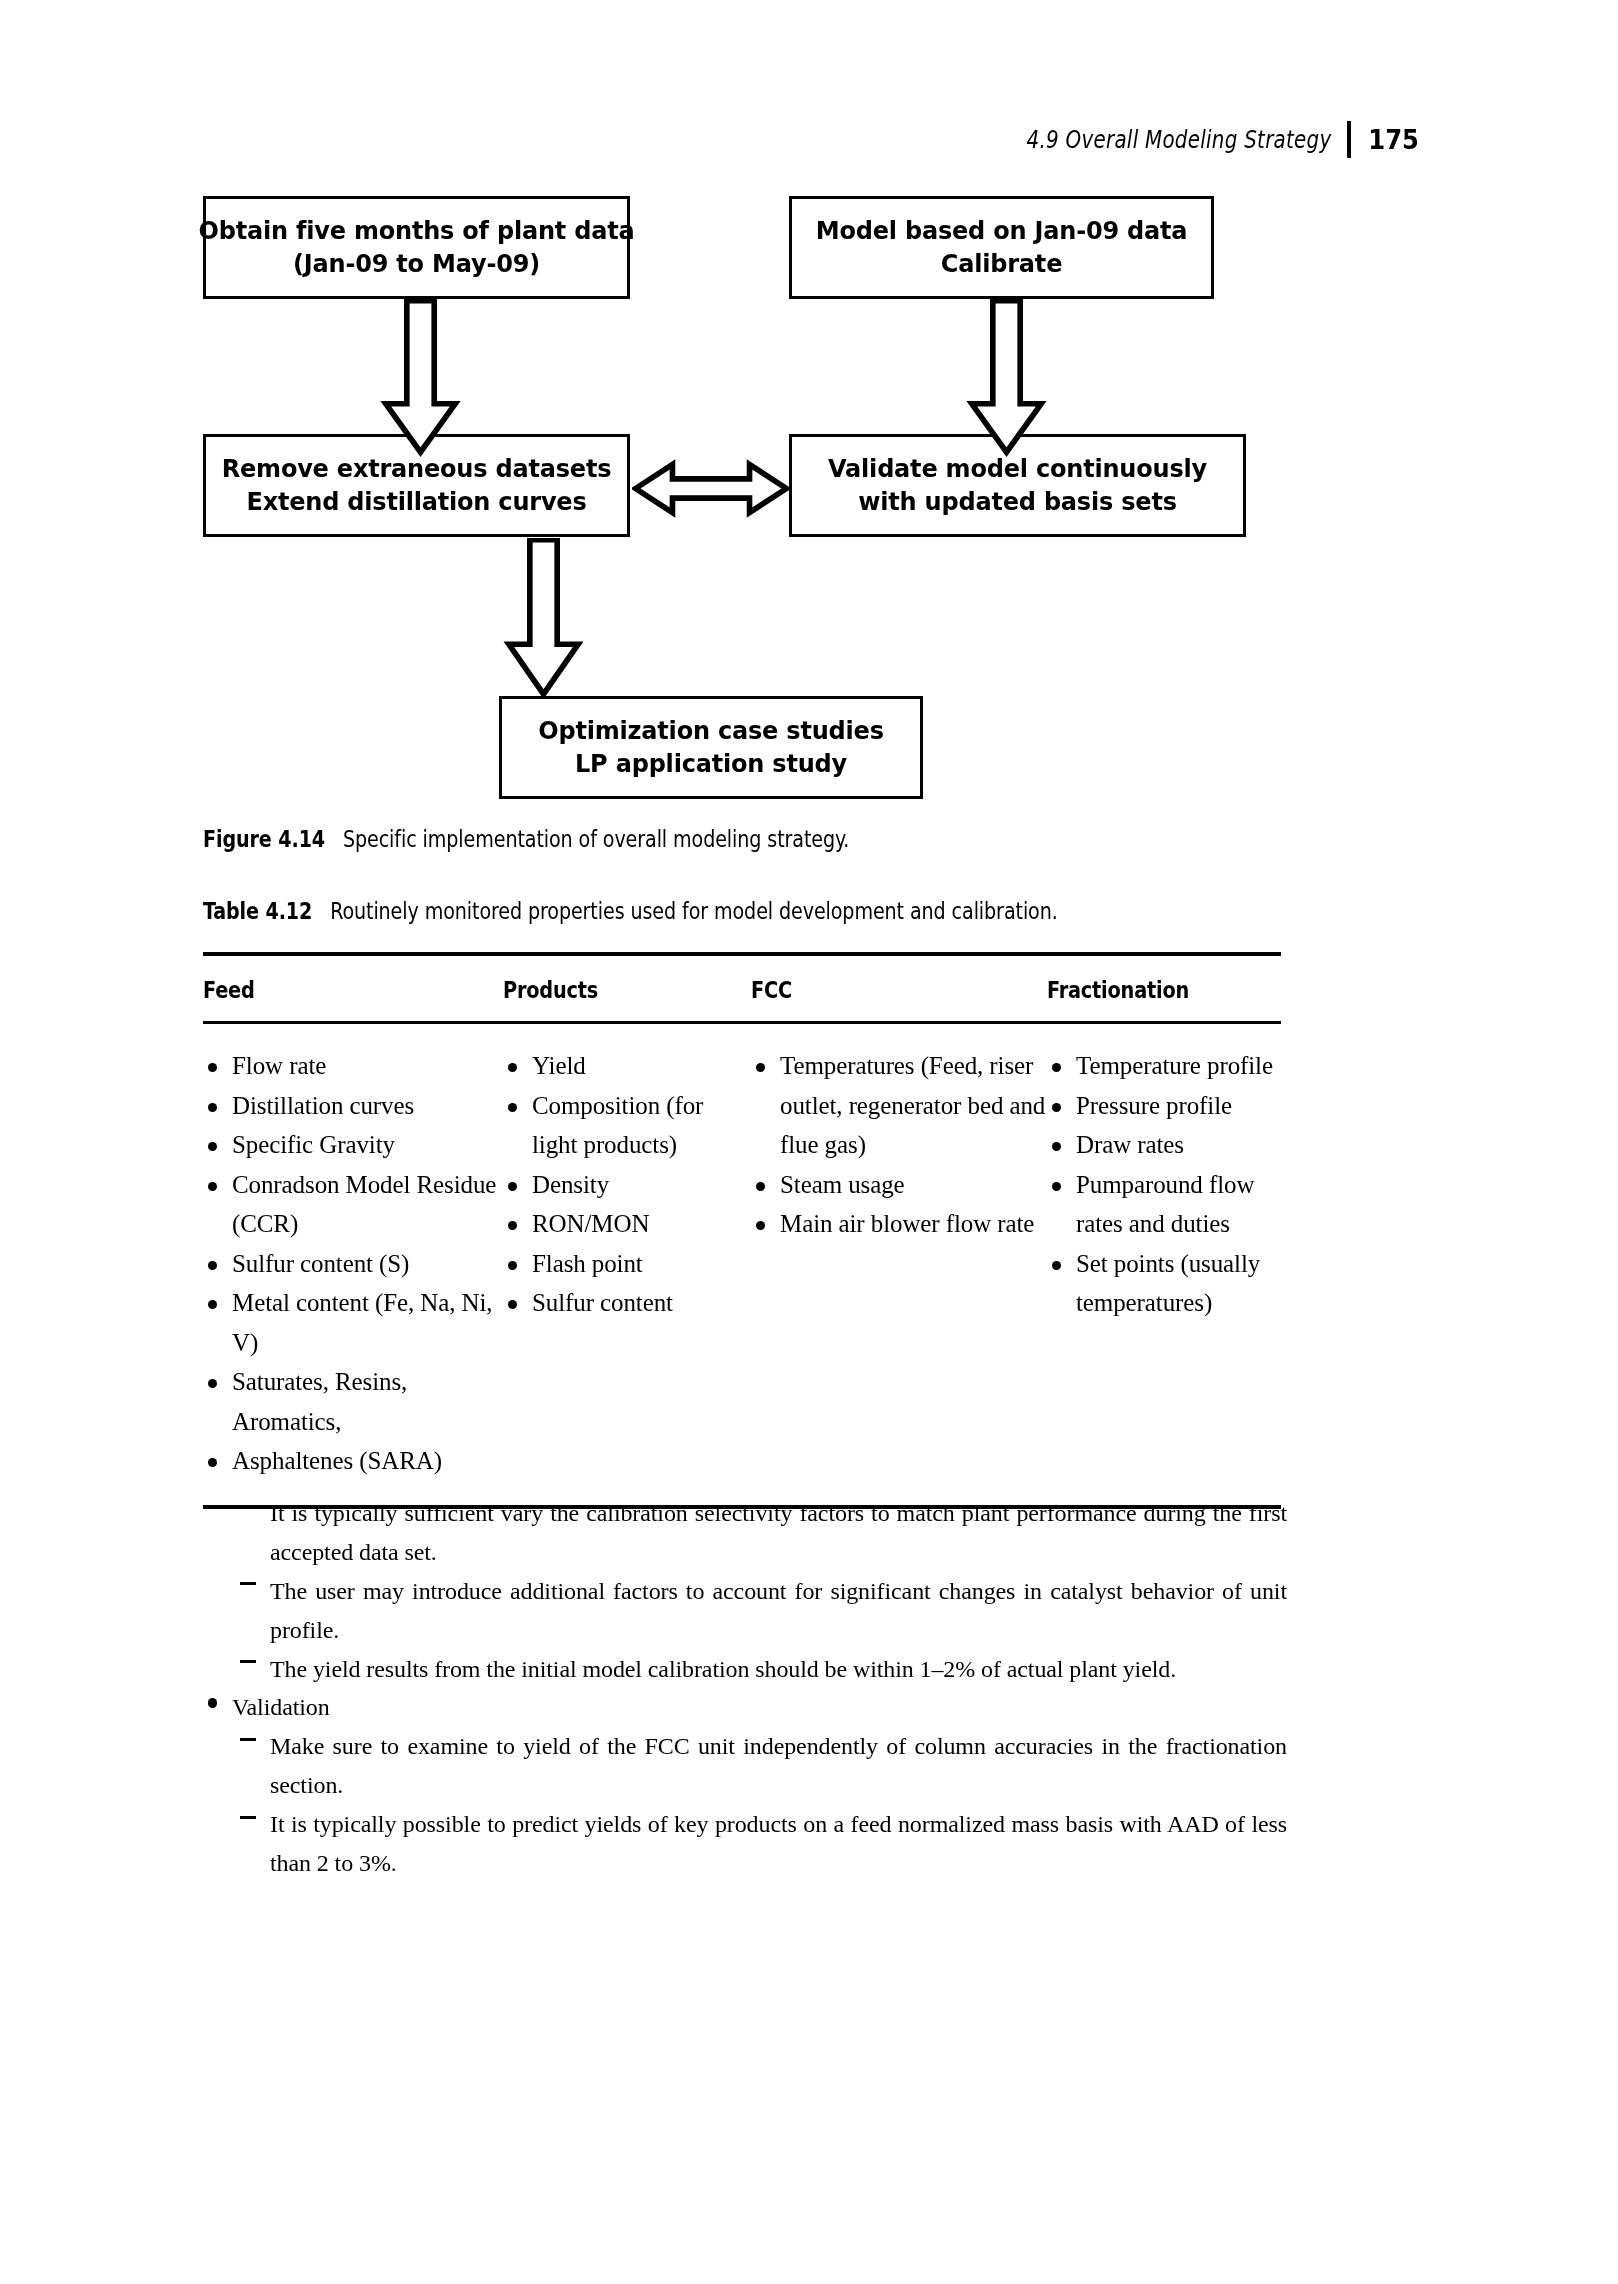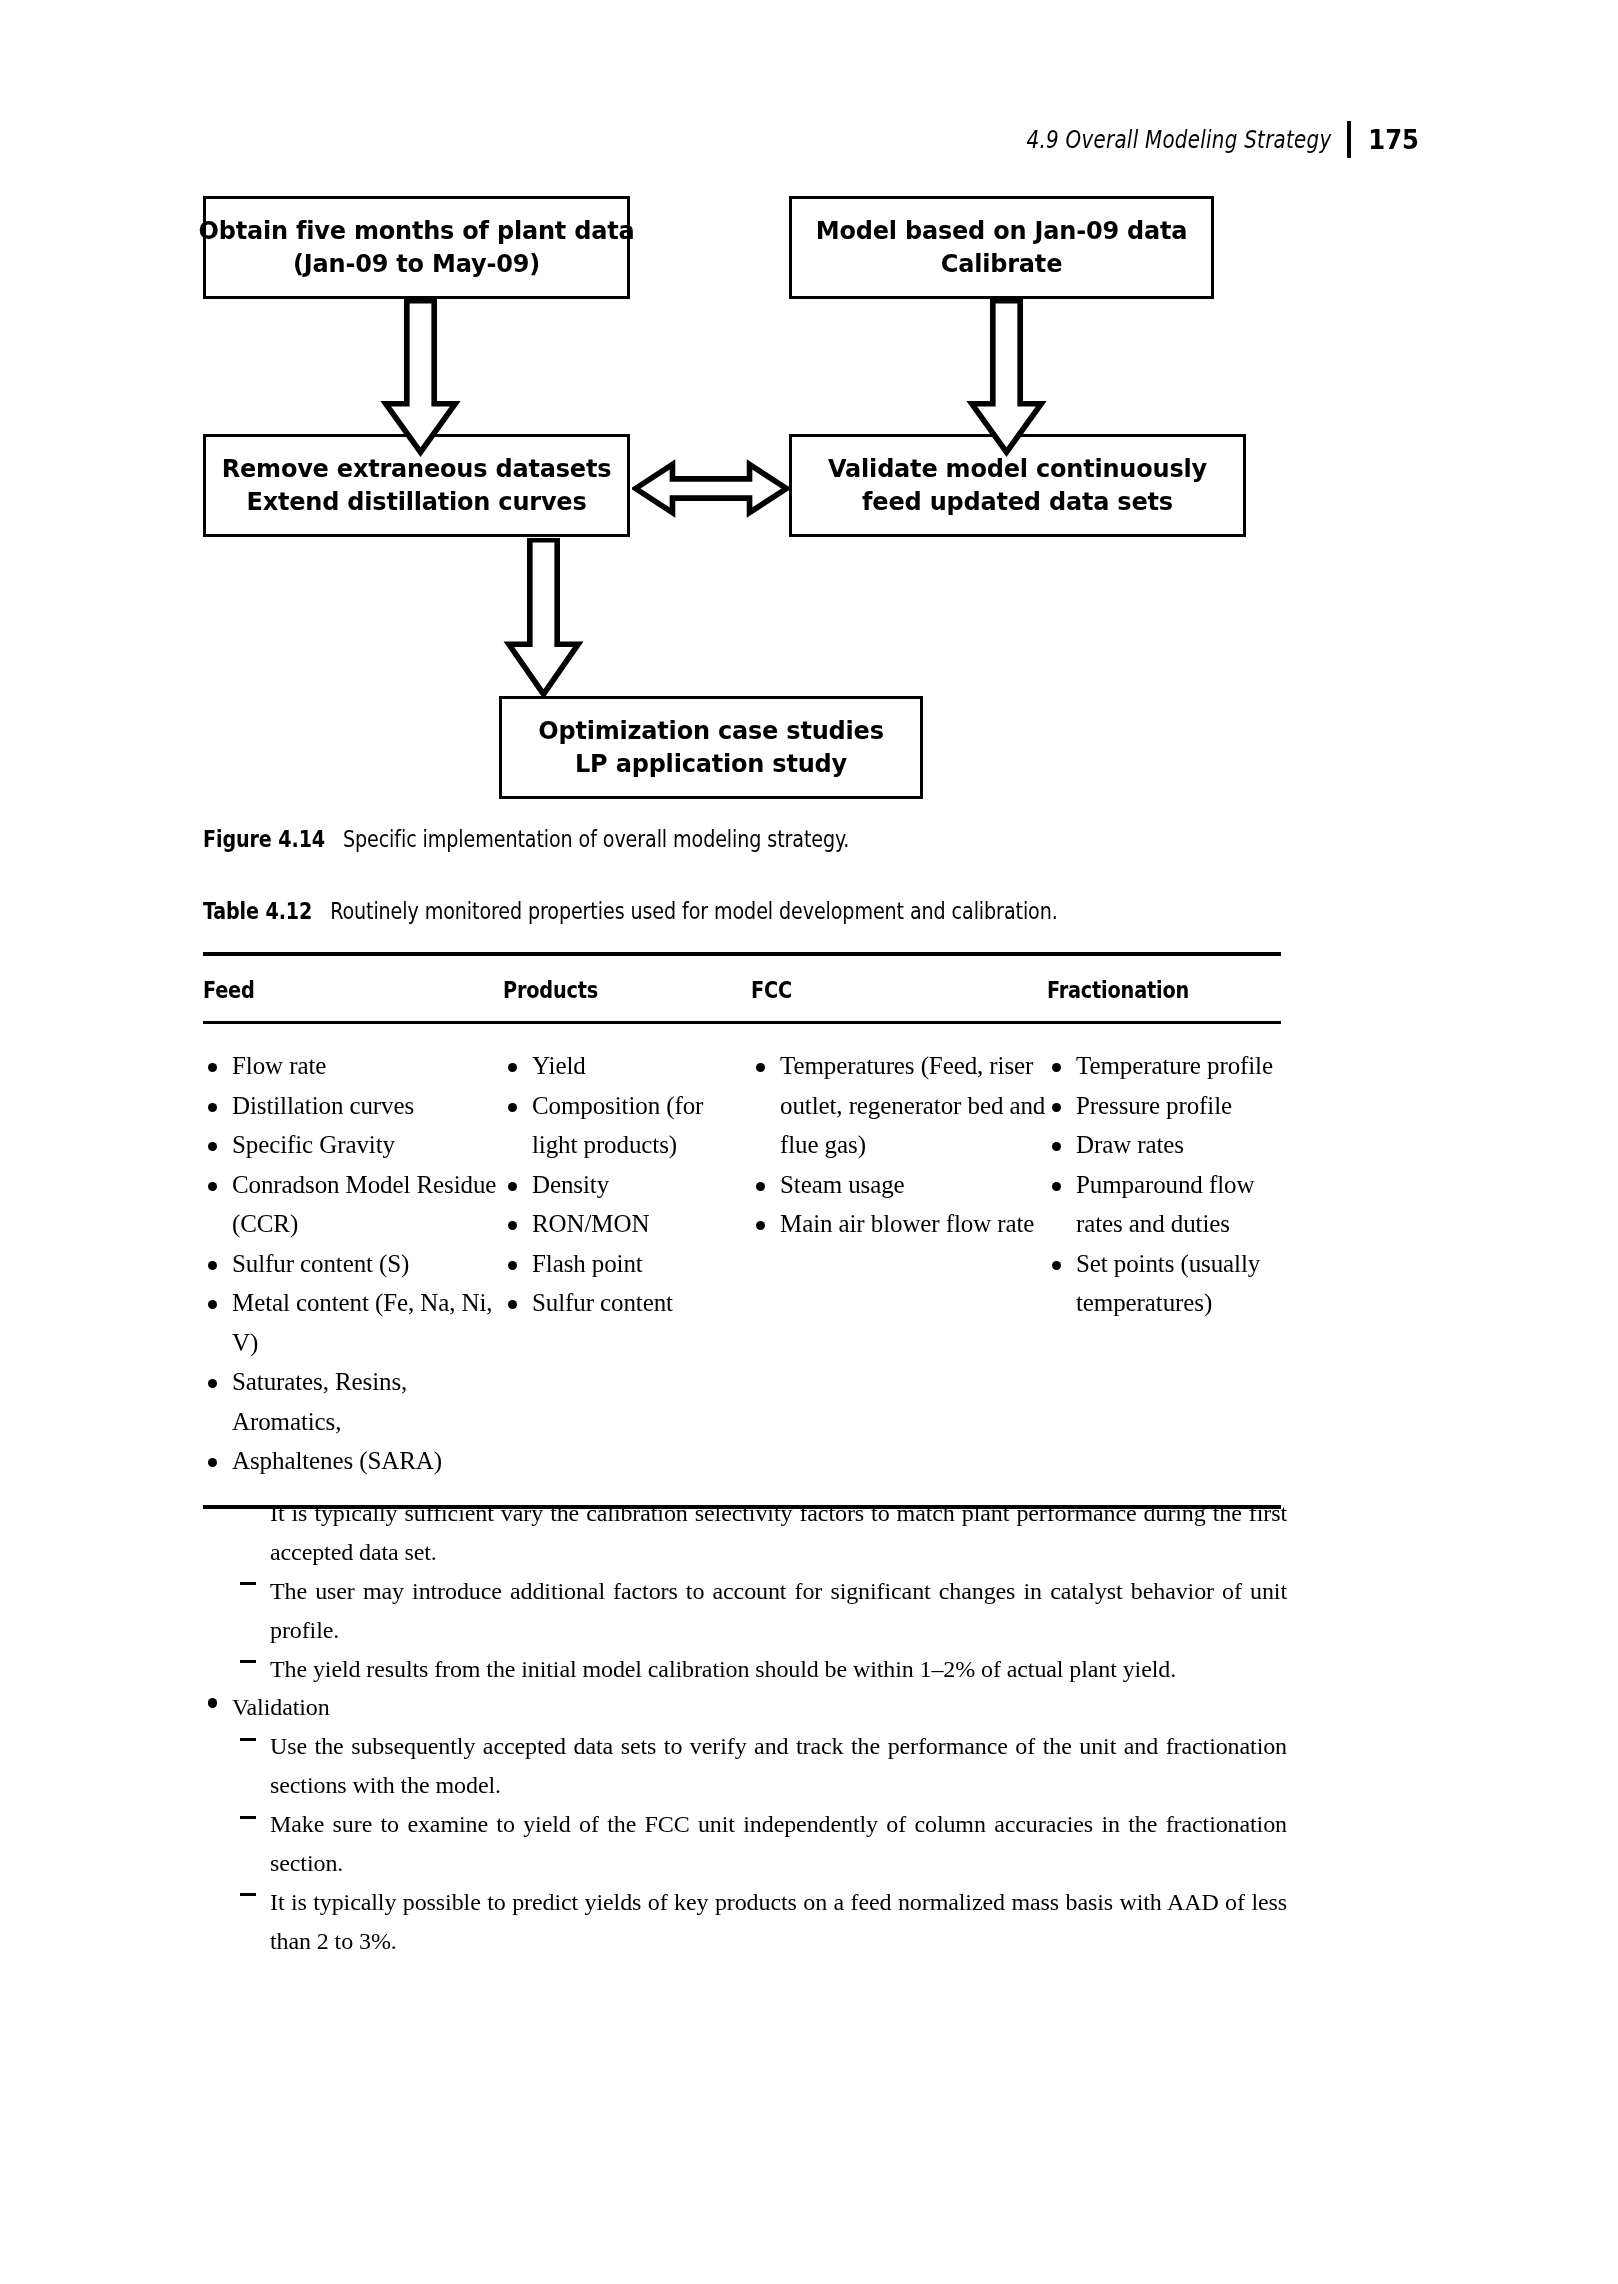--- a/index.html
+++ b/index.html
@@ -227,21 +227,21 @@
       <span>Calibrate</span>
     </div>
 
     <div class="fbox" id="box-remove">
       <span>Remove extraneous datasets</span>
       <span>Extend distillation curves</span>
     </div>
 
     <div class="fbox" id="box-validate">
       <span>Validate model continuously</span>
-      <span>feed updated data sets</span>
+      <span>with updated basis sets</span>
     </div>
 
     <div class="fbox" id="box-optim">
       <span>Optimization case studies</span>
       <span>LP application study</span>
     </div>
 
     <div class="arrow" id="arrow-down-left">
       <svg width="89" height="158" viewBox="0 0 110 196">
         <polygon points="38,2 72,2 72,130 98,130 55,190 12,130 38,130" fill="#ffffff" stroke="#000000" stroke-width="7" stroke-linejoin="miter"></polygon>
@@ -326,19 +326,19 @@
     </div>
 
     <div class="rule-thick"></div>
   </div>
 
   <div class="bodylist" id="bodylist">
       <div class="item lvl2 justify"><span class="mark"></span><span>It is typically sufficient vary the calibration selectivity factors to match plant performance during the first accepted data set.</span></div>
       <div class="item lvl2 justify"><span class="mark"></span><span>The user may introduce additional factors to account for significant changes in catalyst behavior of unit profile.</span></div>
       <div class="item lvl2 justify"><span class="mark"></span><span>The yield results from the initial model calibration should be within 1–2% of actual plant yield.</span></div>
       <div class="item lvl1"><span class="mark"></span><span>Validation</span></div>
-      <div class="item lvl2 justify"><span class="mark"></span><span>Use the subsequently accepted data sets to verify and track the performance of the unit and fractionation sections with the model.</span></div>
+      <div class="item lvl2 justify"><span class="mark"></span></div>
       <div class="item lvl2 justify"><span class="mark"></span><span>Make sure to examine to yield of the FCC unit independently of column accuracies in the fractionation section.</span></div>
       <div class="item lvl2 justify"><span class="mark"></span><span>It is typically possible to predict yields of key products on a feed normalized mass basis with AAD of less than 2 to 3%.</span></div>
     </div>
 
 </div>
 
 
 </body></html>

